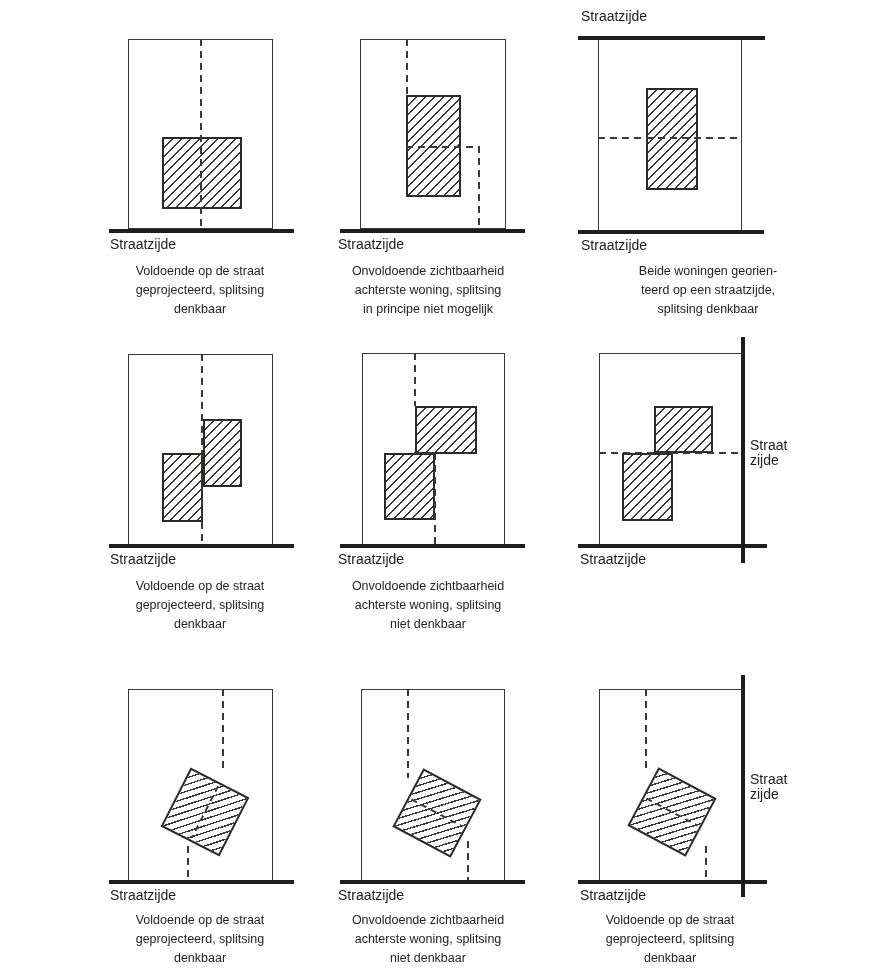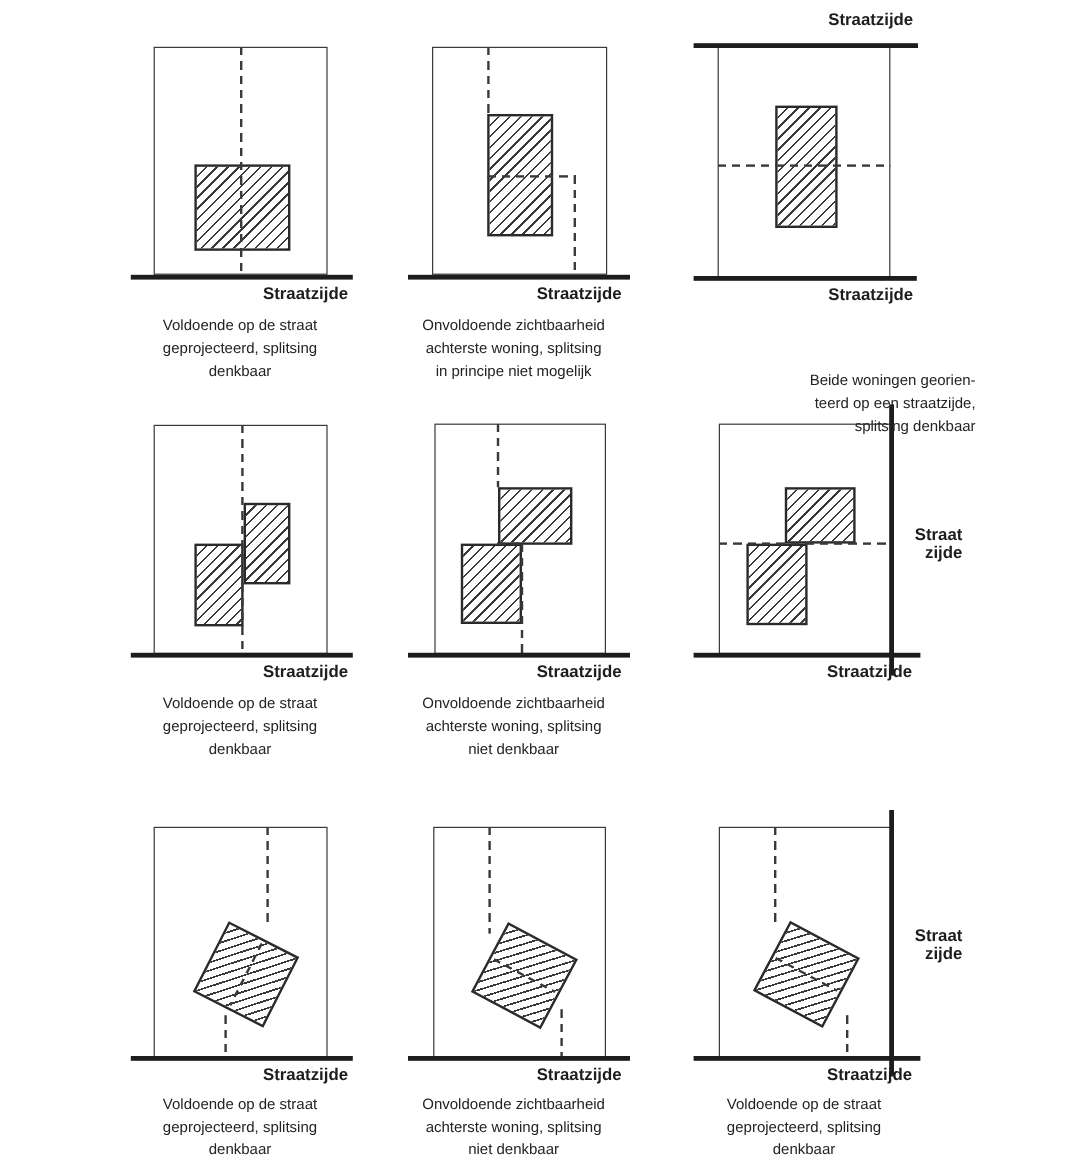--- a/index.html
+++ b/index.html
@@ -18,25 +18,25 @@
   .rot28 { transform:rotate(28deg); }
   .dv { position:absolute; width:2px; z-index:3;
         background:repeating-linear-gradient(180deg, #3a3938 0 7px, rgba(0,0,0,0) 7px 12px); }
   .dh { position:absolute; height:2px; z-index:3;
         background:repeating-linear-gradient(90deg, #3a3938 0 7px, rgba(0,0,0,0) 7px 12px); }
   .idv { position:absolute; left:50%; margin-left:-1px; top:2px; bottom:2px; width:2px;
          background:repeating-linear-gradient(180deg, #3a3938 0 6px, rgba(0,0,0,0) 6px 11px); }
   .idh { position:absolute; top:50%; margin-top:-1px; left:2px; right:2px; height:2px;
          background:repeating-linear-gradient(90deg, #3a3938 0 6px, rgba(0,0,0,0) 6px 11px); }
   .street { position:absolute; background:#1d1d1b; z-index:4; }
-  .slabel { position:absolute; z-index:5; font-weight:bold; font-size:14px; line-height:15px;
-            color:#1d1d1b; text-align:right; white-space:pre-line; }
+  .slabel { position:absolute; z-index:5; font-weight:normal; font-size:14px; line-height:15px;
+            color:#1d1d1b; text-align:left; white-space:pre-line; }
   .cap { position:absolute; z-index:5; font-size:12.5px; line-height:19px; color:#262223;
          text-align:center; white-space:pre-line; }
-  .cap.left { text-align:right;margin-top:46px; }
+  .cap.left { text-align:center; }
 </style>
 </head>
 <body>
 
 <div class="canvas">
 
   <div class="plot" style="left:128px;top:39px;width:145px;height:190px"></div>
   <div class="bld" style="left:162px;top:137px;width:80px;height:72px"></div>
   <div class="dv" style="left:200px;top:39px;height:192px"></div>
   <div class="street" style="left:109px;top:229px;width:185px;height:4px"></div>

